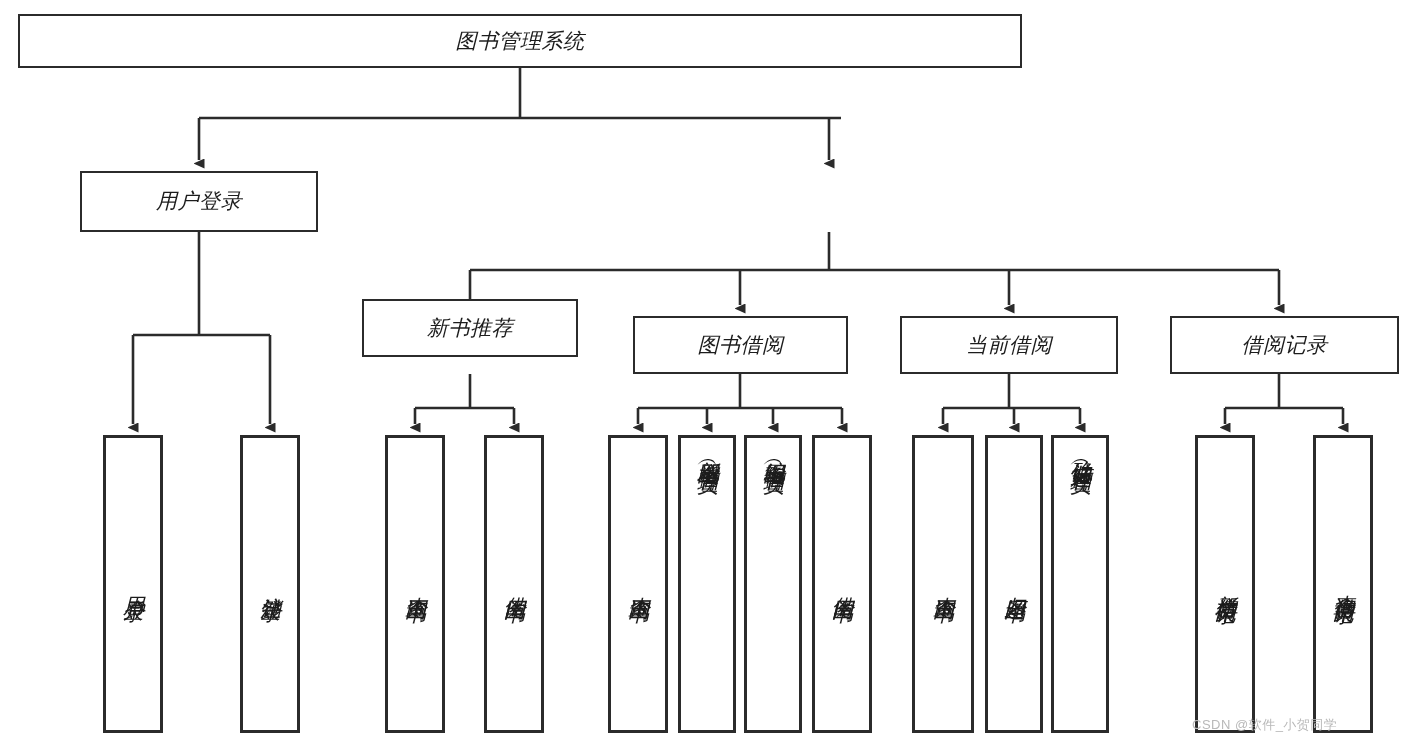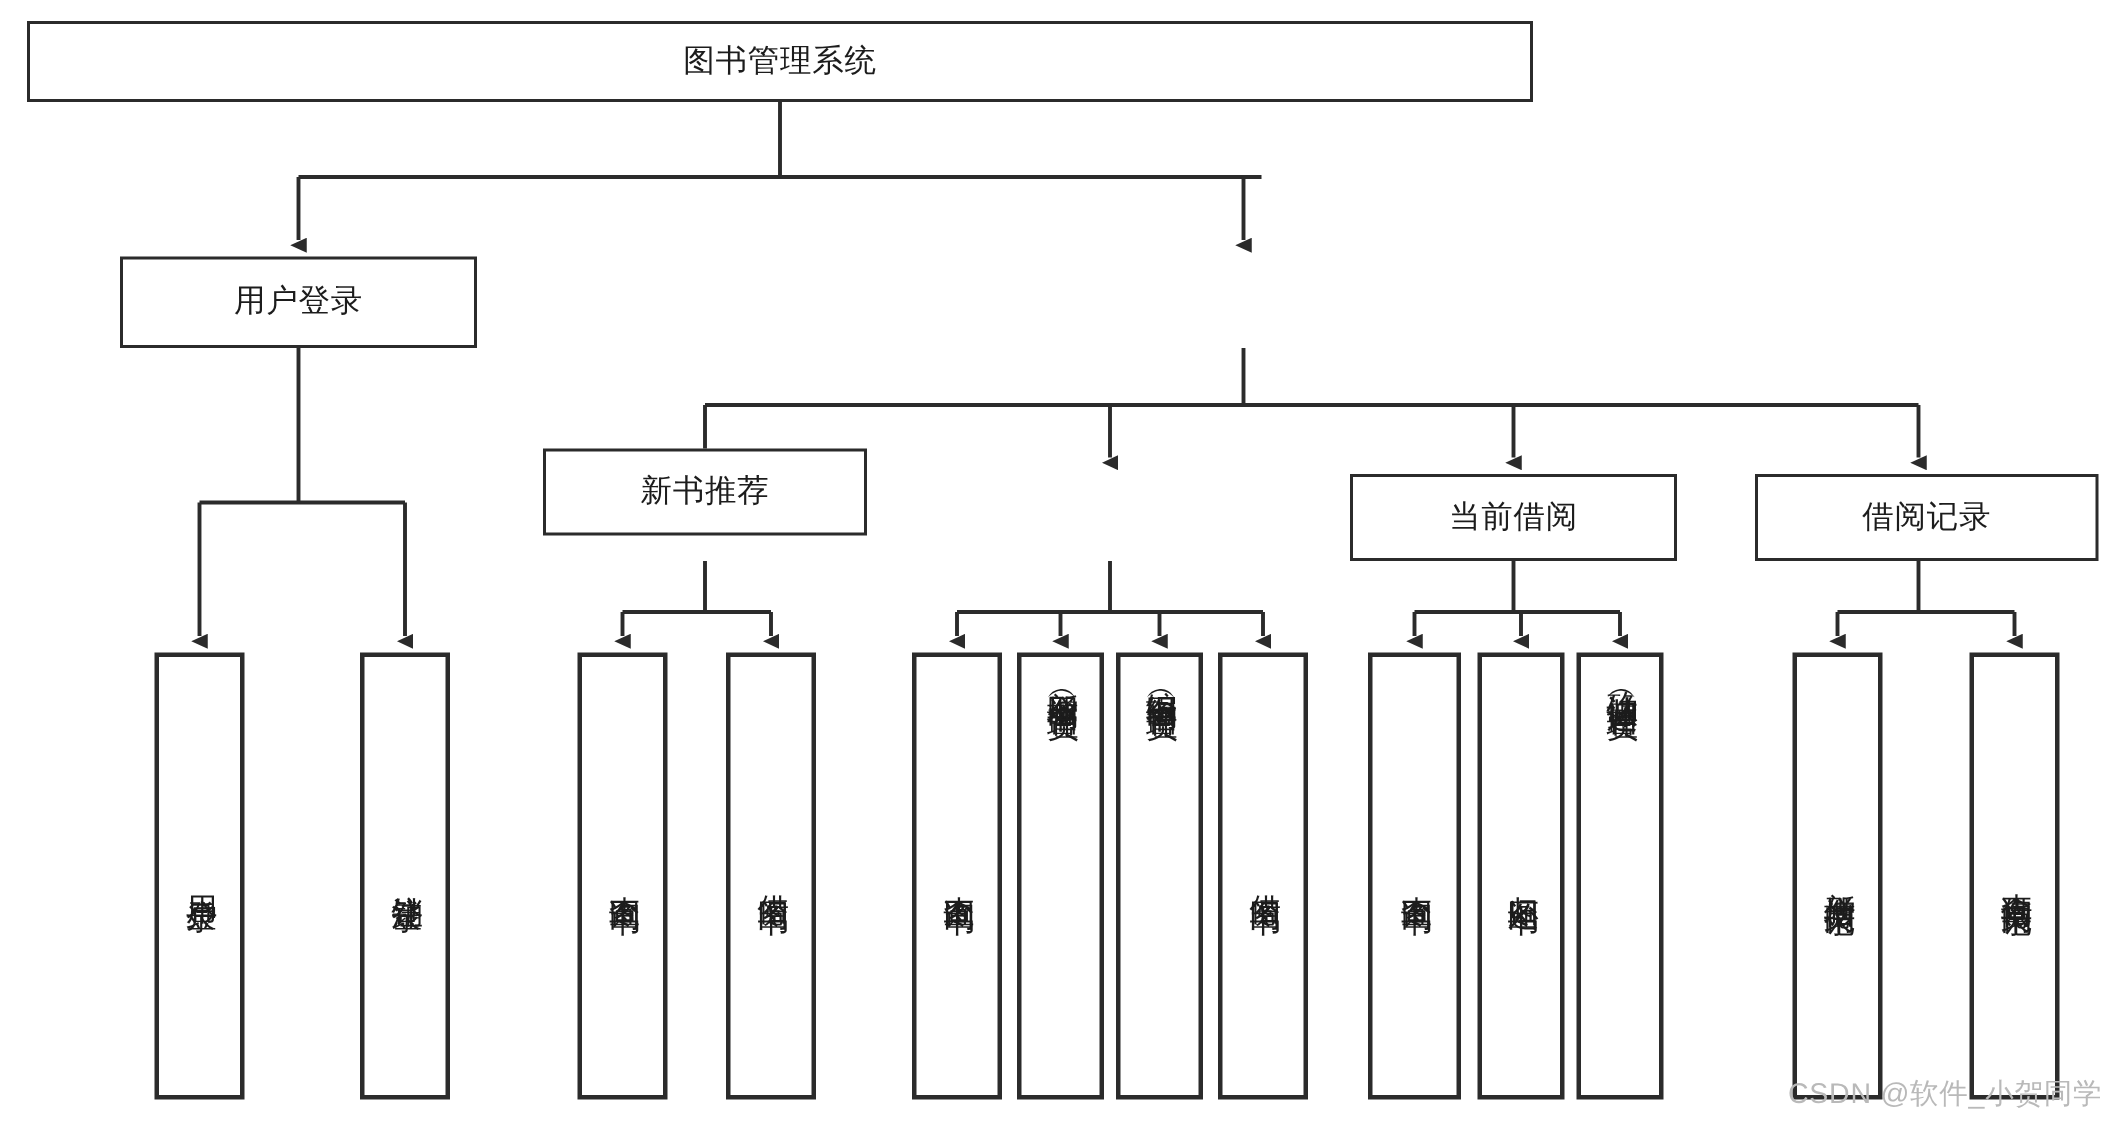--- a/index.html
+++ b/index.html
@@ -33,20 +33,21 @@
     display: flex;
     align-items: center;
     justify-content: center;
     color: #1c1c1c;
   }
   .node .label {
     font-size: 21px;
     line-height: 1.15;
     letter-spacing: 0.5px;
     white-space: nowrap;
+    font-style: italic;
   }
   .node.root .label { font-size: 21px; }
   .node.leaf {
     border-width: 3px;
     align-items: center;
     justify-content: center;
     padding: 6px 0;
   }
   .node.leaf .label {
     writing-mode: vertical-rl;
@@ -54,21 +55,21 @@
     font-size: 21px;
     line-height: 1.28;
     letter-spacing: 2px;
     white-space: nowrap;
   }
   .node.leaf.top-aligned {
     align-items: flex-start;
   }
   .watermark {
     position: absolute;
-    font-size: 19px;
+    font-size: 13px;
     color: #b9b9b9;
     white-space: nowrap;
     letter-spacing: 0.5px;
     pointer-events: none;
     text-align: center;
   }
 </style>
 </head>
 <body>
 
@@ -130,20 +131,23 @@
     <span class="label">图书管理系统</span>
   </div>
 
   <div class="node" style="left:80px; top:171px; width:238px; height:61px;">
     <span class="label">用户登录</span>
   </div>
 
   <div class="node" style="left:362px; top:299px; width:216px; height:58px;">
     <span class="label">新书推荐</span>
   </div>
+  <div class="node" style="left:633px; top:316px; width:215px; height:58px;">
+    <span class="label">图书借阅</span>
+  </div>
   <div class="node" style="left:900px; top:316px; width:218px; height:58px;align-items:center;">
     <span class="label">当前借阅</span>
   </div>
   <div class="node" style="left:1170px; top:316px; width:229px; height:58px;">
     <span class="label">借阅记录</span>
   </div>
 
   <div class="node leaf" style="left:103px; top:435px; width:60px; height:298px;">
     <span class="label">用户登录</span>
   </div>

